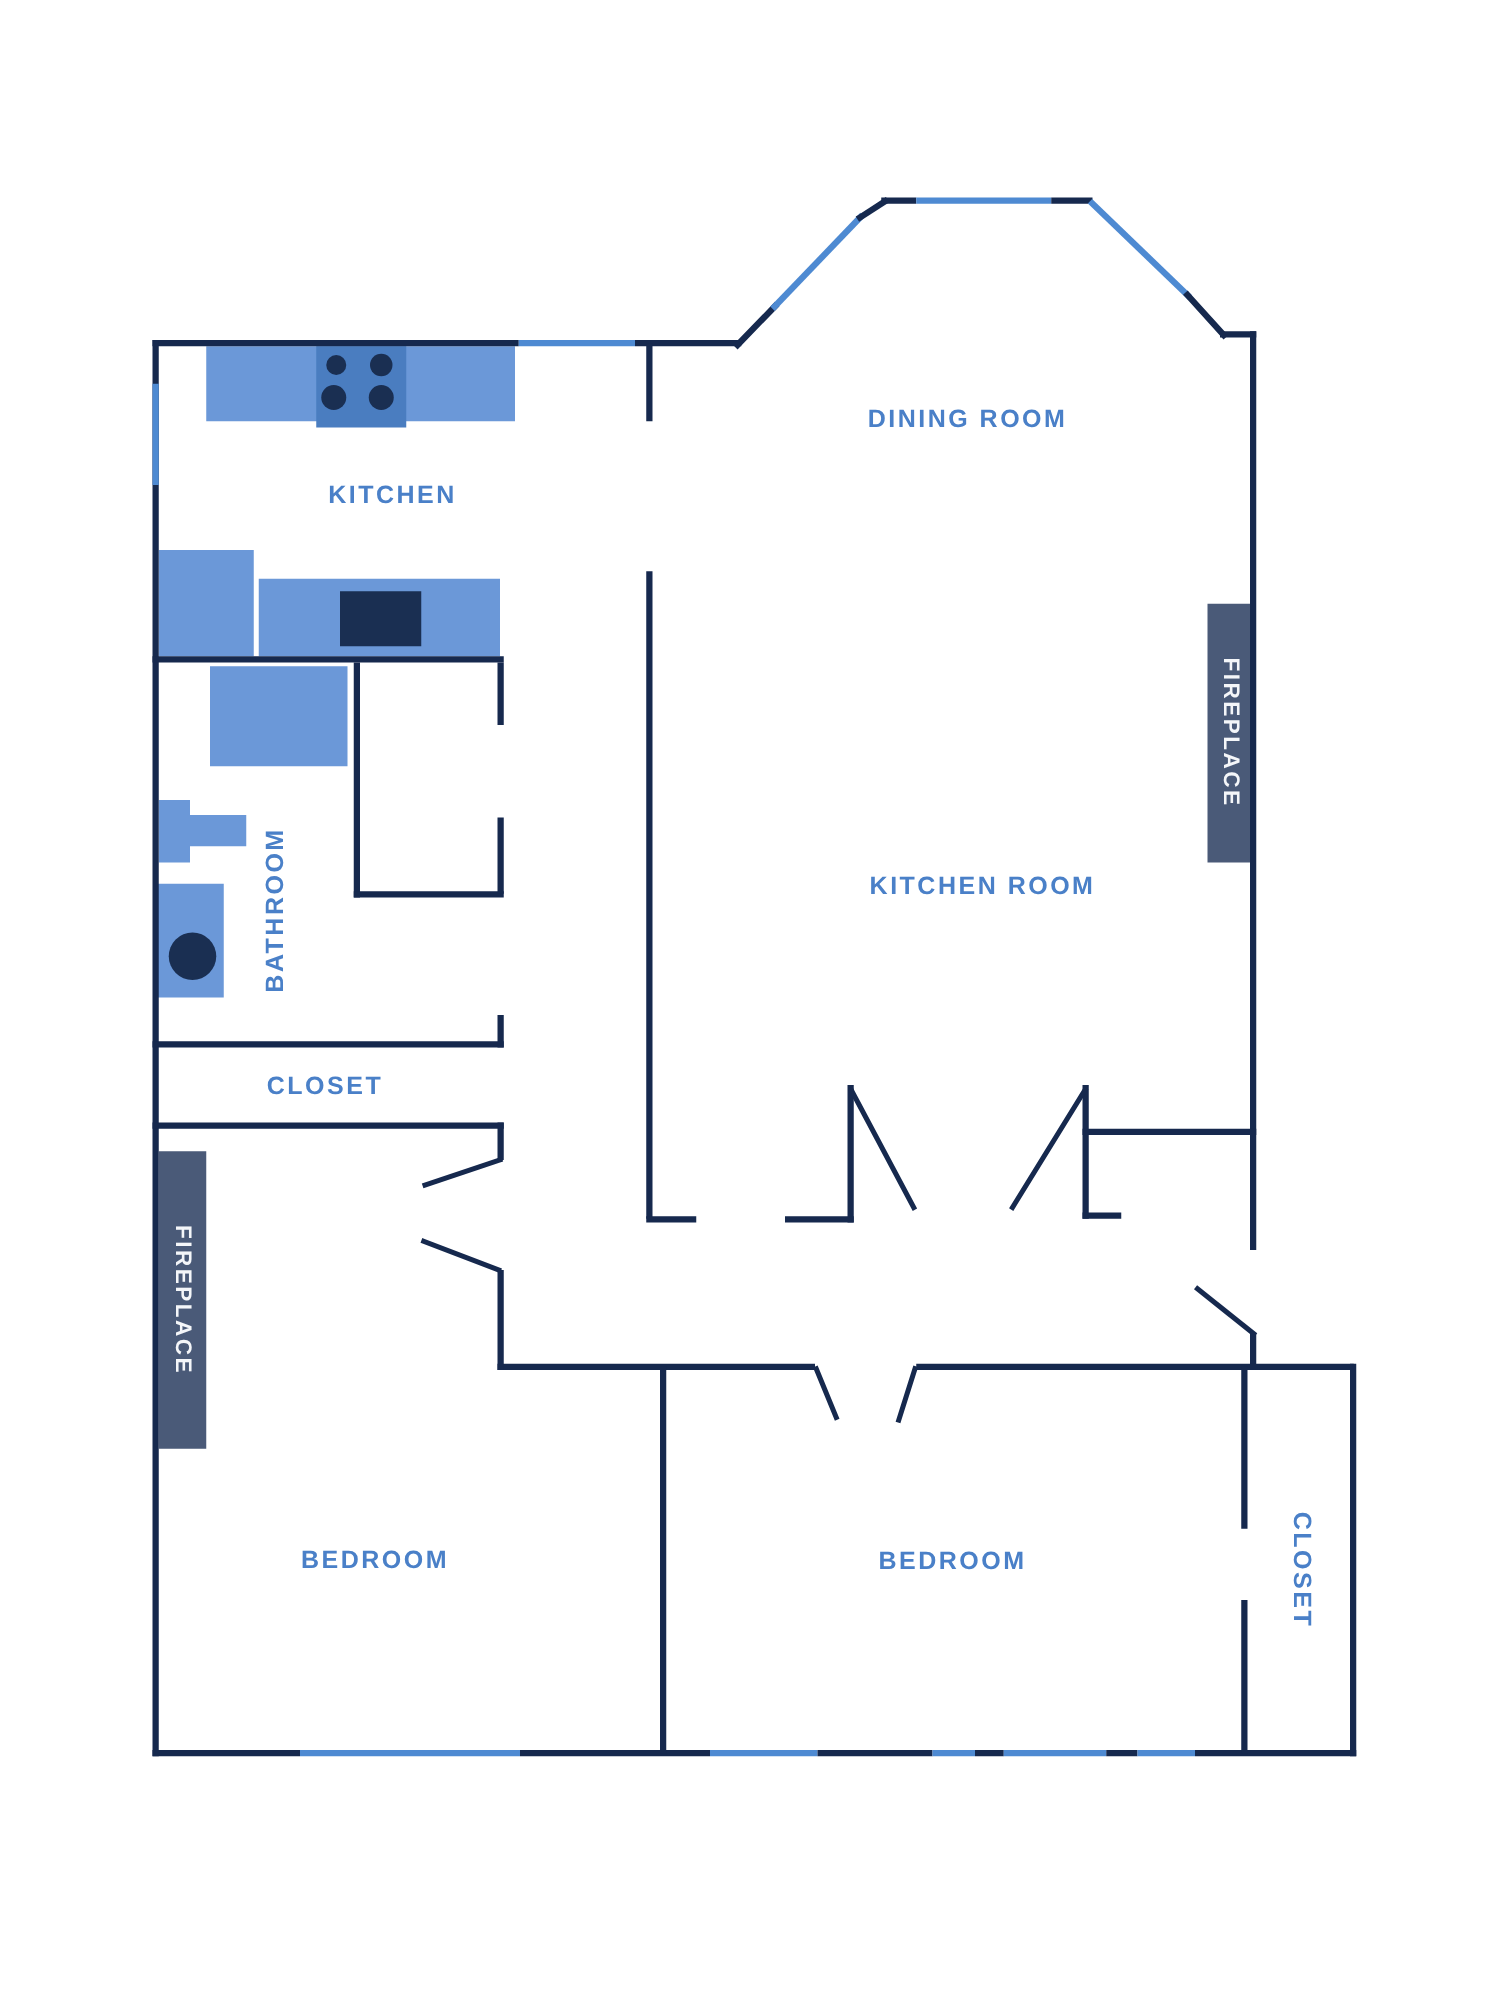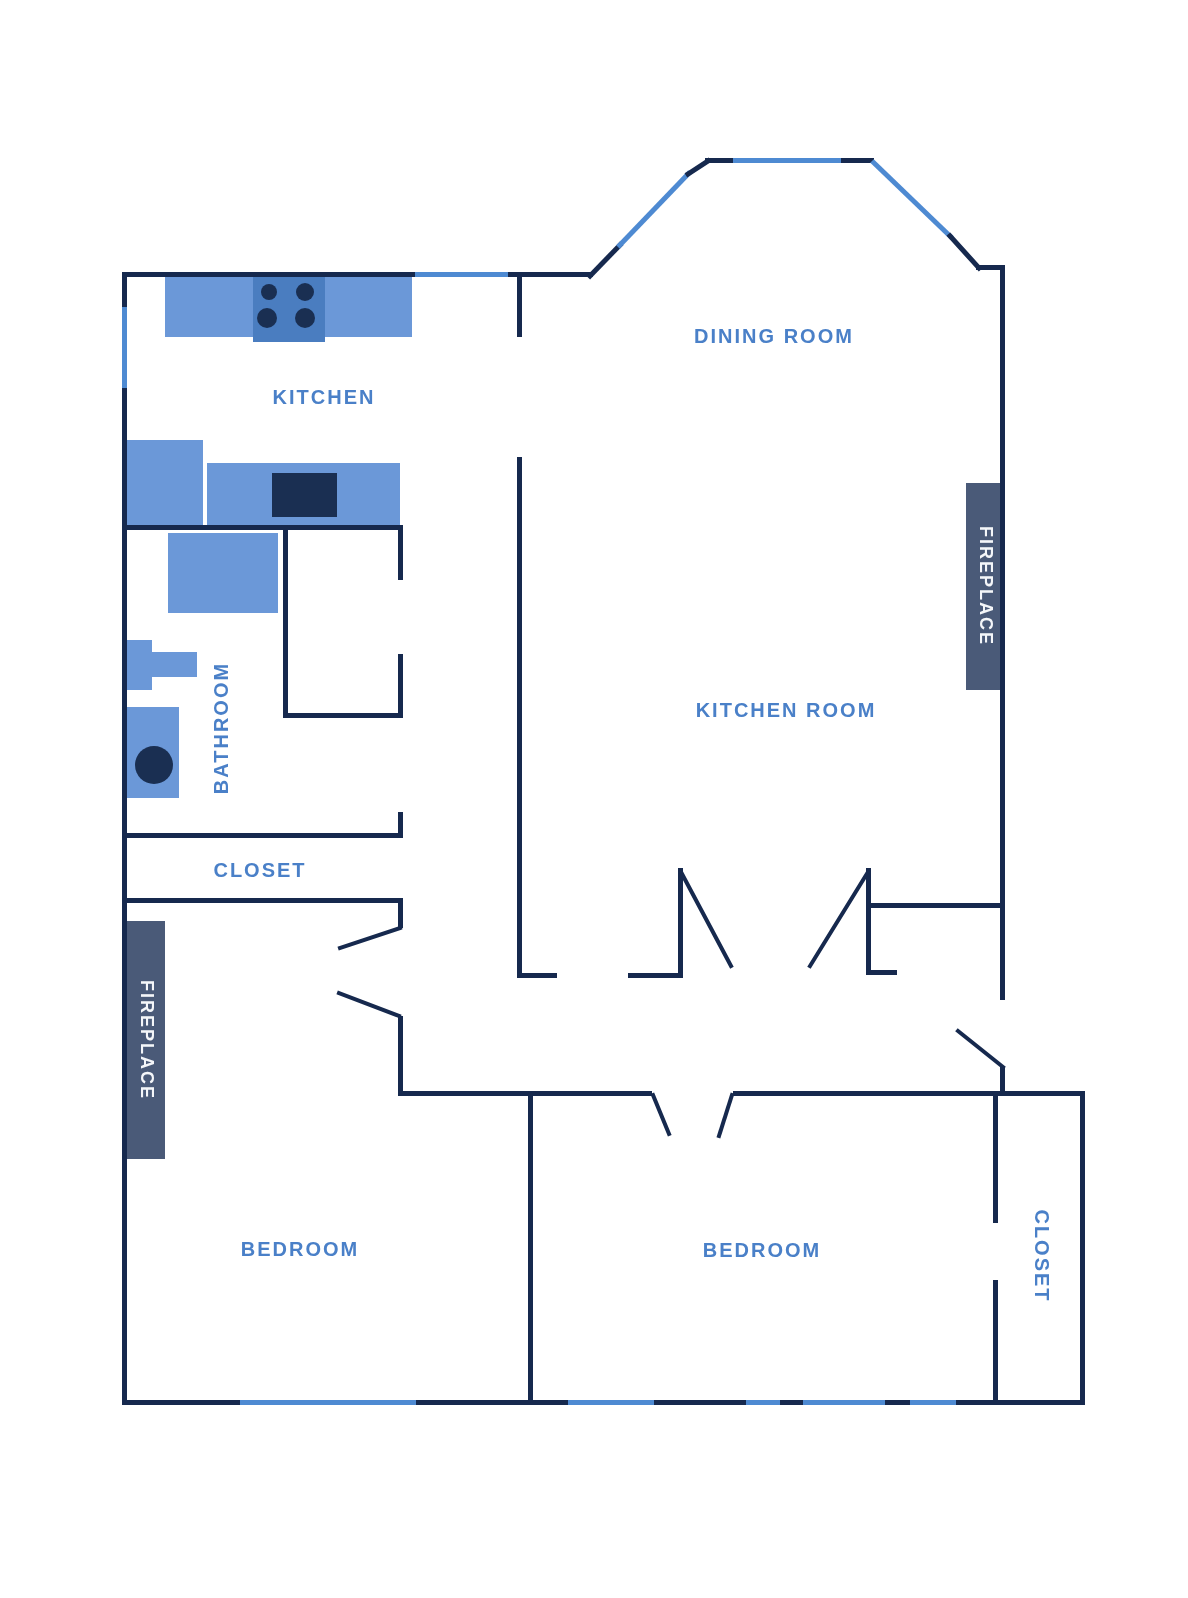--- a/index.html
+++ b/index.html
@@ -126,21 +126,21 @@
       <line class="door" x1="400" y1="928" x2="340" y2="948"></line>
       <line class="door" x1="339" y1="993" x2="399" y2="1016"></line>
       <line class="door" x1="681" y1="872" x2="731" y2="966"></line>
       <line class="door" x1="868" y1="872" x2="810" y2="966"></line>
       <line class="door" x1="1003" y1="1067" x2="958" y2="1031"></line>
       <line class="door" x1="653" y1="1095" x2="669" y2="1134"></line>
       <line class="door" x1="732" y1="1095" x2="719" y2="1136"></line>
     </g>
   </svg>
 
-  <div class="room-label" style="left:324px;top:397px;text-align:center;">KITCHEN</div>
+  <div class="room-label" style="left:314px;top:397px;text-align:center;">KITCHEN</div>
   <div class="room-label" style="left:774px;top:324px;margin-top:12px;">DINING ROOM</div>
   <div class="room-label" style="left:786px;top:710px;">KITCHEN ROOM</div>
   <div class="room-label rotm90" style="left:221px;top:728px;">BATHROOM</div>
   <div class="room-label" style="left:260px;top:870px;">CLOSET</div>
   <div class="room-label rot90" style="left:1041px;top:1256px;">CLOSET</div>
   <div class="room-label" style="left:300px;top:1249px;">BEDROOM</div>
   <div class="room-label" style="left:762px;top:1250px;">BEDROOM</div>
   <div class="room-label fp-label rot90" style="left:985px;top:586px;">FIREPLACE</div>
   <div class="room-label fp-label rot90" style="left:146px;top:1040px;">FIREPLACE</div>
 </div>

